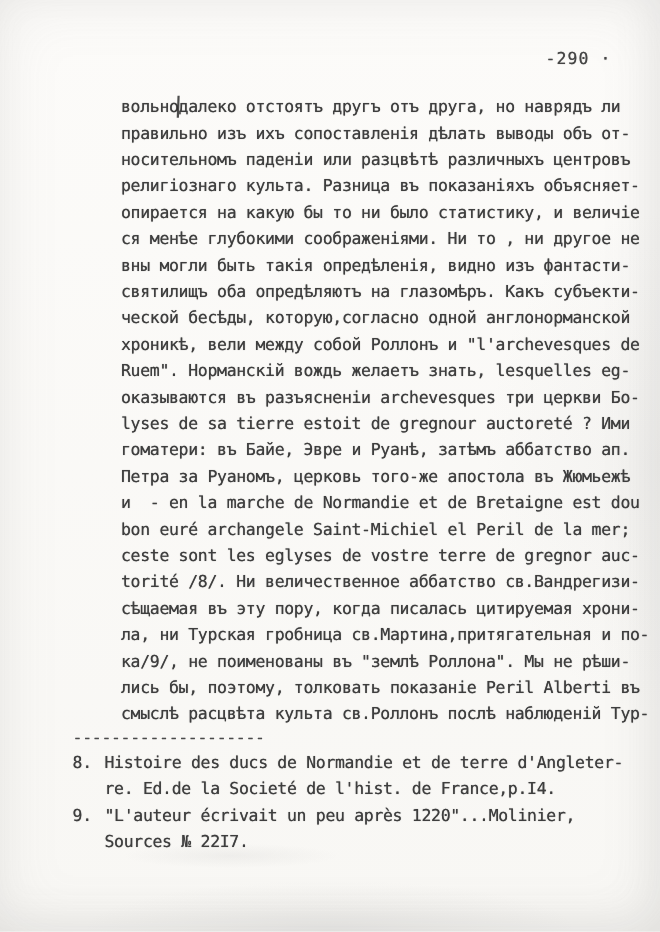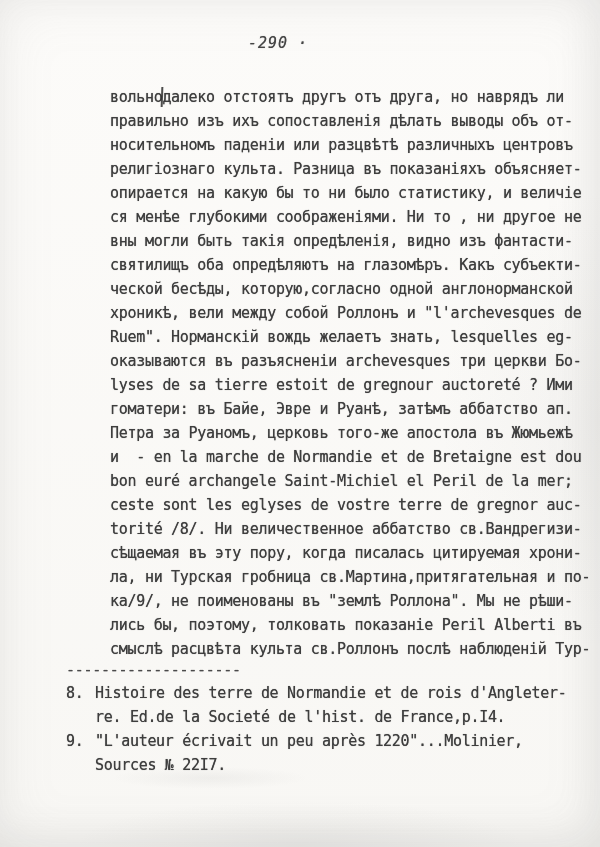--- a/index.html
+++ b/index.html
@@ -18,29 +18,28 @@
       linear-gradient(#fcfbf9, #f8f7f4);
     box-shadow:
       inset 0 0 55px rgba(140,140,140,0.13),
       inset -10px -12px 35px rgba(120,120,120,0.08);
     overflow: hidden;
     font-family: "DejaVu Sans Mono", "Liberation Mono", monospace;
     color: #3e3e3e;
   }
   .page-number {
     position: absolute;
-    top: 34px;
+    top: 44px;
     left: 0;
     width: 556px; 
-    text-align: center;
+    text-align: right;
     font-size: 15px;
     letter-spacing: 1px;
     color: #454545;
     text-shadow: 0 0 0.7px rgba(70,70,70,0.85);
-    font-style: italic;
   }
   .body-text {
     position: absolute;
     top: 85px;
     left: 79px;
     width: 500px;
     margin-left: 31px;
   }
   .line {
     white-space: pre;
@@ -128,21 +127,21 @@
     <div class="line">лись бы, поэтому, толковать показаніе Peril Alberti въ</div>
     <div class="line">смыслѣ расцвѣта культа св.Роллонъ послѣ наблюденій Тур-</div>
   </div>
 
   <div class="separator">--------------------</div>
 
   <div class="footnotes">
     <div class="footnote">
       <span class="fn-marker">8.</span>
       <div class="fn-text">
-        <div class="line">Histoire des terre de Normandie et de rois d'Angleter-</div>
+        <div class="line">Histoire des ducs de Normandie et de terre d'Angleter-</div>
         <div class="line">re. Ed.de la Societé de l'hist. de France,p.I4.</div>
       </div>
     </div>
     <div class="footnote">
       <span class="fn-marker">9.</span>
       <div class="fn-text">
         <div class="line">"L'auteur écrivait un peu après 1220"...Molinier,</div>
         <div class="line">Sources № 22I7.</div>
       </div>
     </div>

